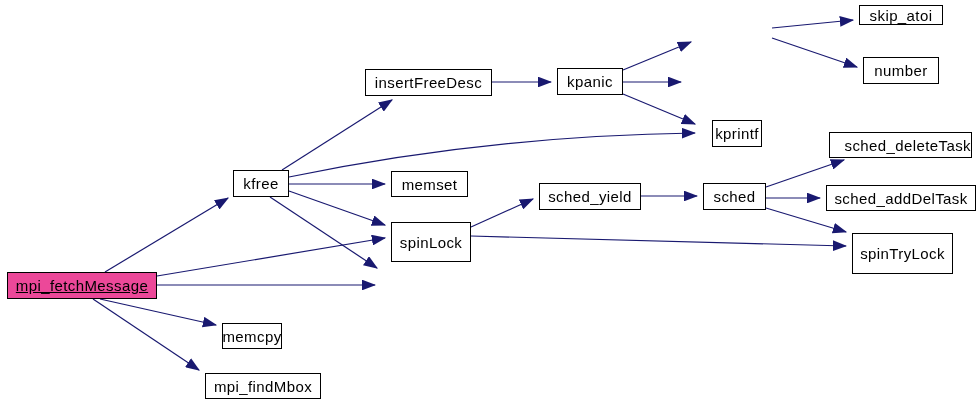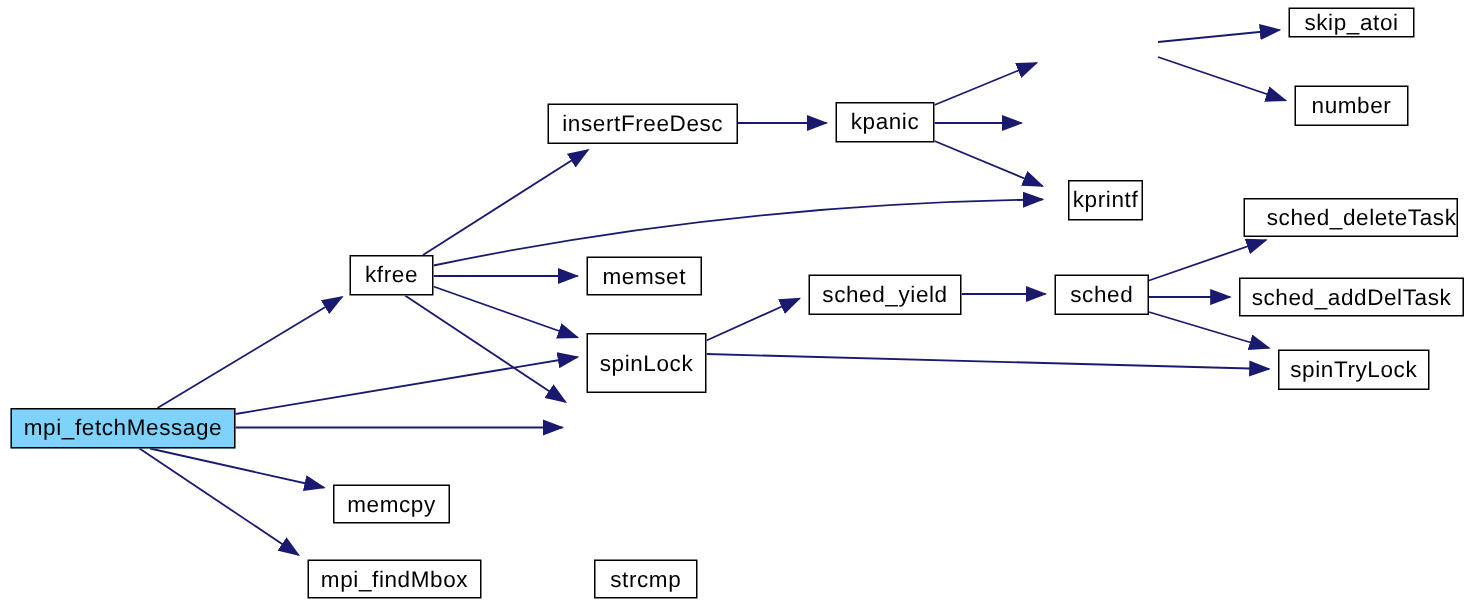--- a/index.html
+++ b/index.html
@@ -31,21 +31,22 @@
     display: flex;
     align-items: center;
     justify-content: center;
     font-size: 15px;
     letter-spacing: 0.4px;
     color: #000000;
     cursor: pointer;
     white-space: nowrap;
   }
   .node.selected {
-    background: #7dd3fc;
+    background: #ec4899;
+    text-decoration: underline;
   }
   .node span {
     pointer-events: none;
   }
 </style>
 </head>
 <body>
 
 <div class="canvas">
     <svg class="edge-layer" width="979" height="405" viewBox="0 0 979 405">
@@ -109,25 +110,22 @@
     </div>
     <div class="node" style="left: 829px; top: 132px; width: 143px; height: 26px; justify-content: flex-end;">
       <span>sched_deleteTask</span>
     </div>
     <div class="node" style="left: 826px; top: 185px; width: 150px; height: 26px;">
       <span>sched_addDelTask</span>
     </div>
     <div class="node" style="left: 391px; top: 222px; width: 80px; height: 40px;">
       <span>spinLock</span>
     </div>
-    <div class="node" style="left: 852px; top: 233px; width: 101px; height: 27px; text-align: right;">
+    <div class="node" style="left: 852px; top: 233px; width: 101px; height: 41px; text-align: right;">
       <span>spinTryLock</span>
     </div>
-    <div class="node" style="left: 222px; top: 323px; width: 78px; height: 26px;">
+    <div class="node" style="left: 222px; top: 323px; width: 60px; height: 26px;">
       <span>memcpy</span>
     </div>
     <div class="node" style="left: 205px; top: 373px; width: 116px; height: 26px; justify-content: center;">
       <span>mpi_findMbox</span>
     </div>
-    <div class="node" style="left: 396px; top: 373px; width: 69px; height: 26px;">
-      <span>strcmp</span>
-    </div>
   </div>
 
 </body></html>

